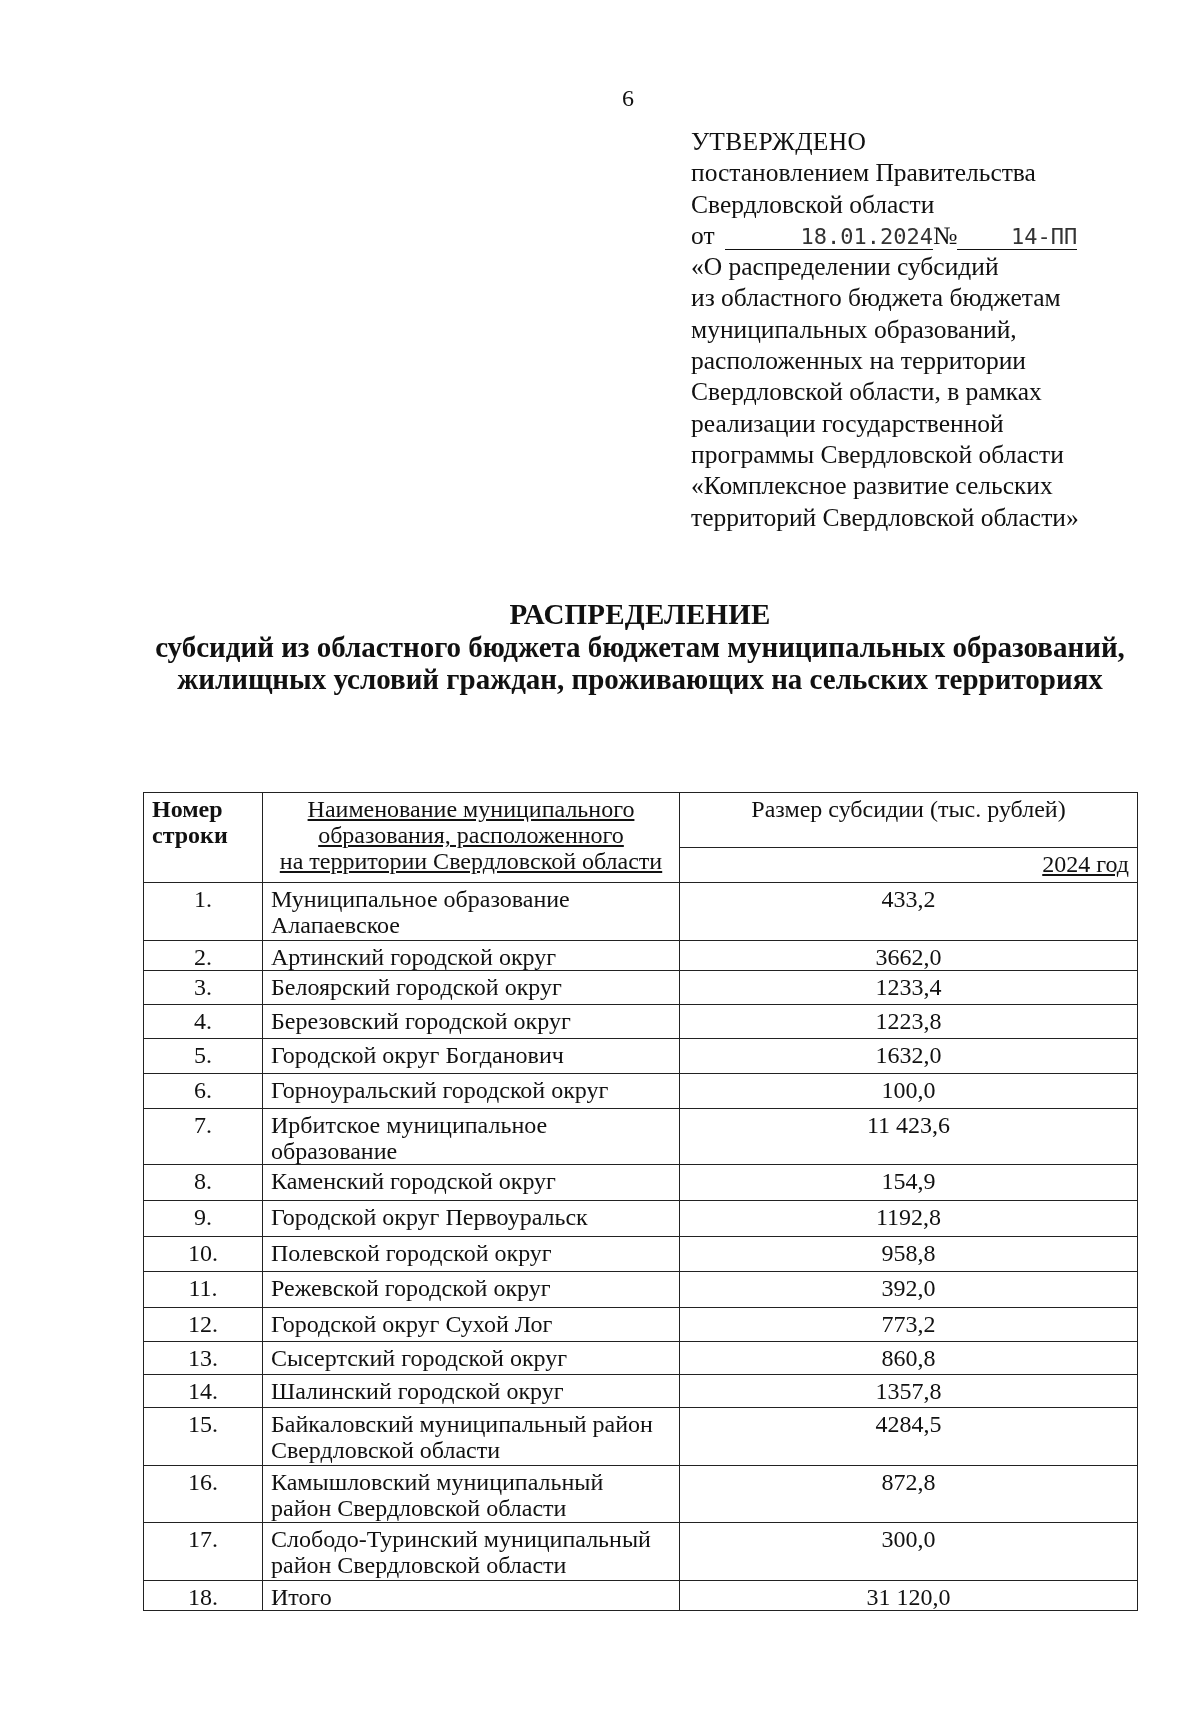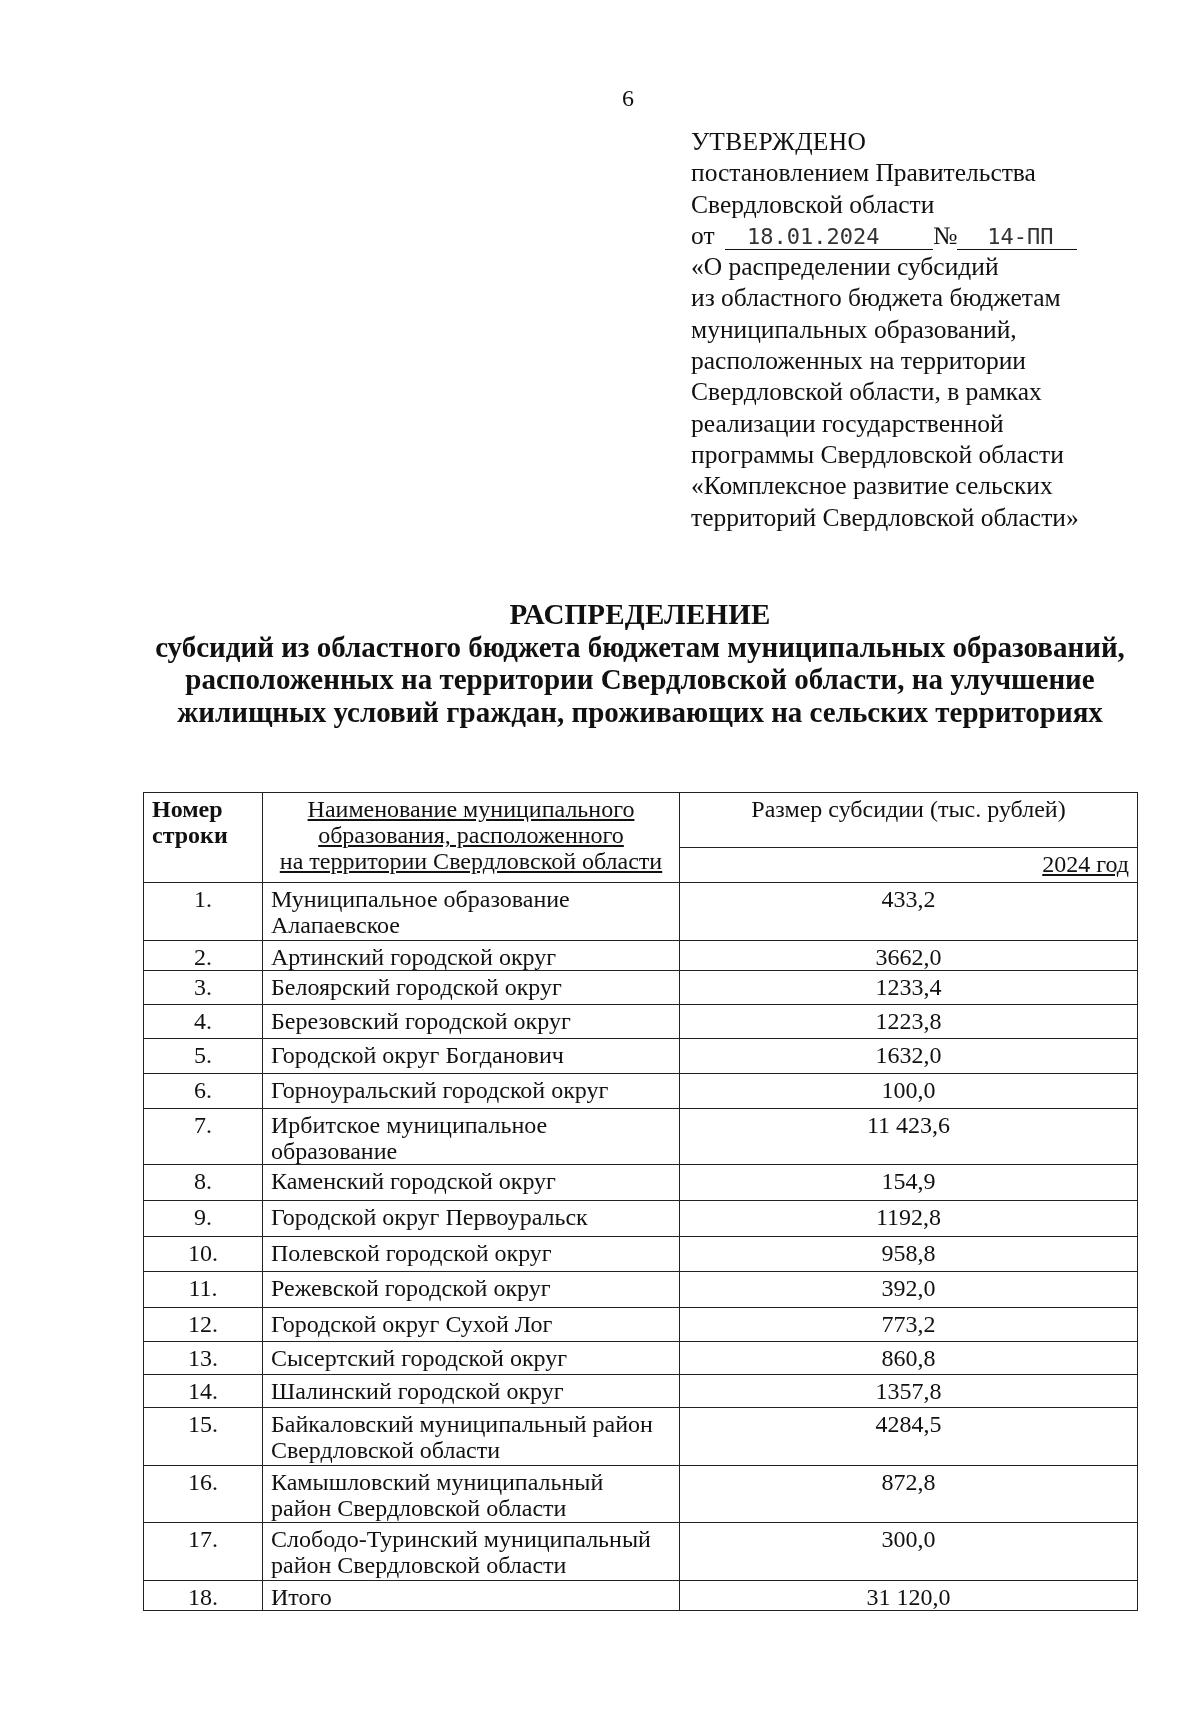--- a/index.html
+++ b/index.html
@@ -3,21 +3,21 @@
 <meta charset="utf-8">
 <style>
   html, body { margin: 0; padding: 0; background: #ffffff; }
   body { width: 1200px; height: 1713px; position: relative; overflow: hidden;
          font-family: "Liberation Serif", "DejaVu Serif", serif; color: #111; }
   .page-number { position: absolute; left: 622px; top: 84px; font-size: 24px; line-height: 28px; }
   .approval { position: absolute; left: 691px; top: 126px; font-size: 25.5px; line-height: 31.3px; white-space: nowrap; }
   .approval div { height: 31.3px; }
   .approval .hdr { letter-spacing: 0.3px; }
   .ul { display: inline-block; border-bottom: 1.5px solid #111; font-family: "DejaVu Sans Mono", "Liberation Mono", monospace;
-        font-size: 22px; line-height: 24px; color: #333; }
+        font-size: 22px; line-height: 24px; color: #333; text-align: right; }
   .ul.date { width: 208px; padding-left: 22px; box-sizing: border-box; margin-left: 4px; }
   .ul.num { width: 120px; padding-left: 30px; box-sizing: border-box; }
   .title-block { position: absolute; left: 140px; width: 1000px; top: 598px; text-align: center; font-weight: bold;
                  font-size: 29px; line-height: 32.5px; }
   .title-block .t1 { letter-spacing: 0.2px; }
   table.dist { position: absolute; left: 143px; top: 792px; border-collapse: collapse; table-layout: fixed;
                font-size: 24px; line-height: 26px; }
   table.dist td { border: 1.5px solid #222; vertical-align: top; padding: 3px 8px 0 8px; }
   col.c1 { width: 119px; } col.c2 { width: 417px; } col.c3 { width: 458px; }
   td.num { text-align: center; }
@@ -49,21 +49,20 @@
     <div>реализации государственной</div>
     <div>программы Свердловской области</div>
     <div>«Комплексное развитие сельских</div>
     <div>территорий Свердловской области»</div>
   </div>
 </div>
 
 <div class="title-block">
   <div class="t1">РАСПРЕДЕЛЕНИЕ</div>
   <div>субсидий из областного бюджета бюджетам муниципальных образований,</div>
-  <div>расположенных на территории Свердловской области, на улучшение</div>
   <div>жилищных условий граждан, проживающих на сельских территориях</div>
 </div>
 
 <table class="dist">
   <colgroup>
       <col class="c1">
       <col class="c2">
       <col class="c3">
     </colgroup>
   <tbody id="tbody">

